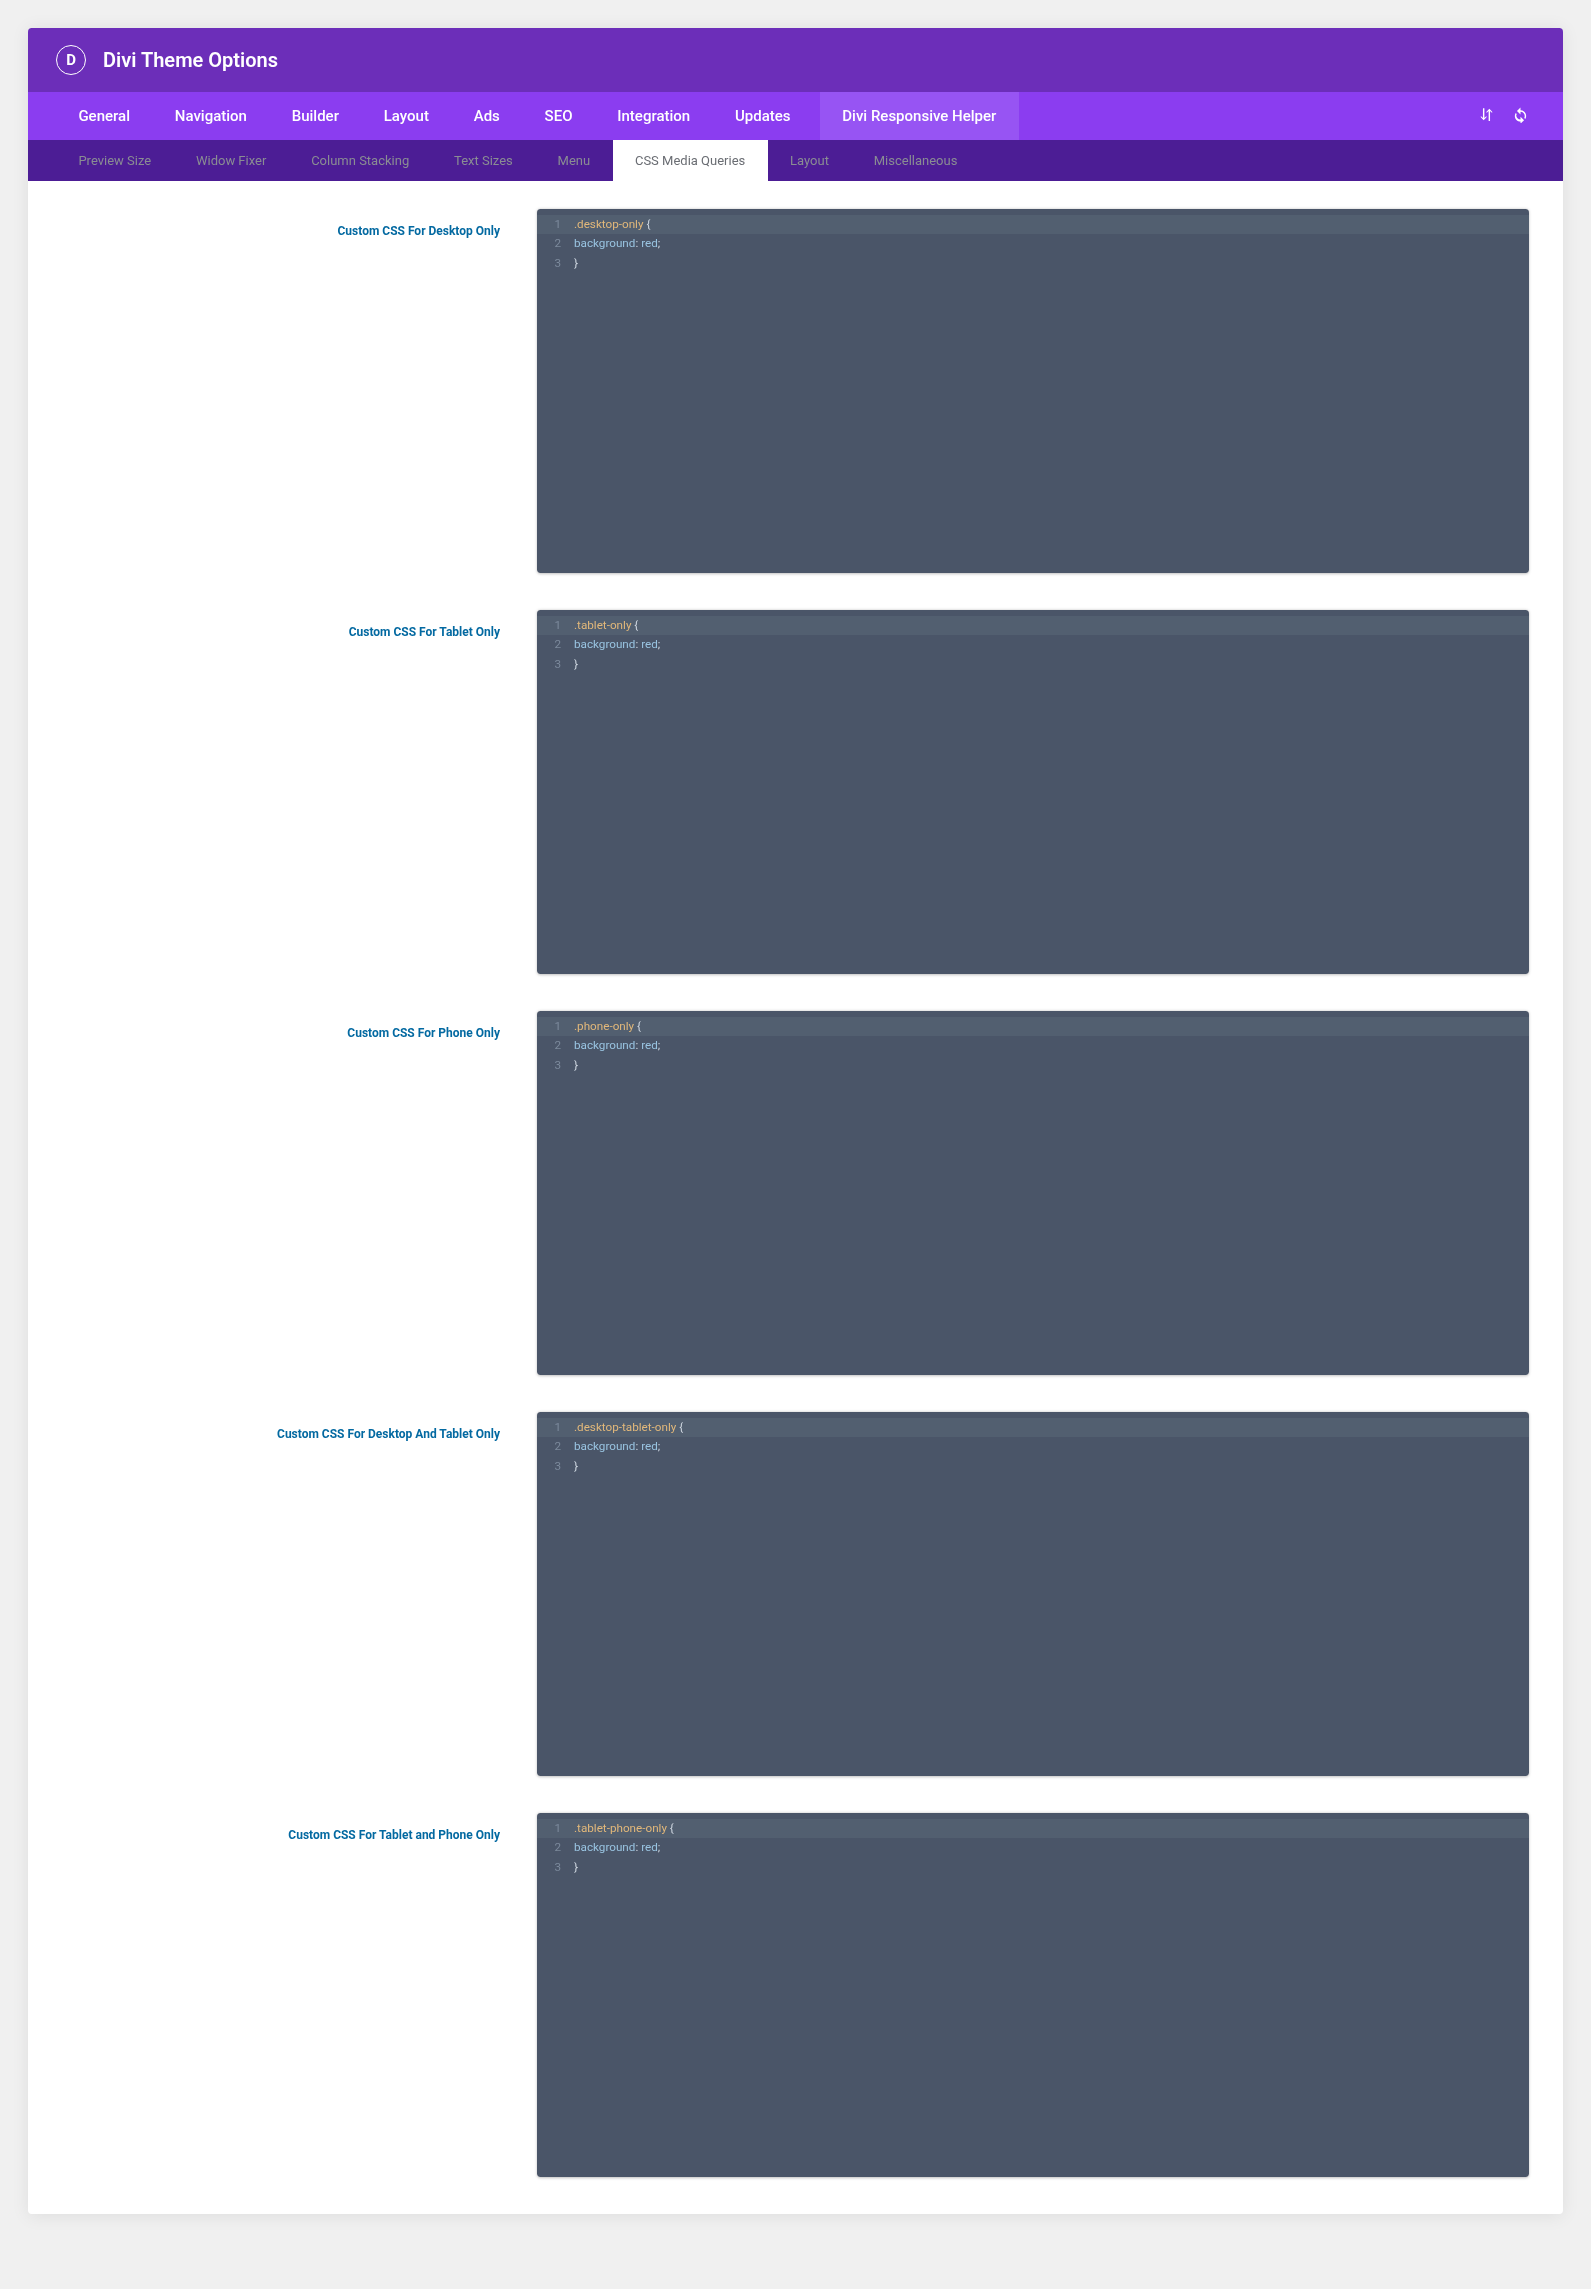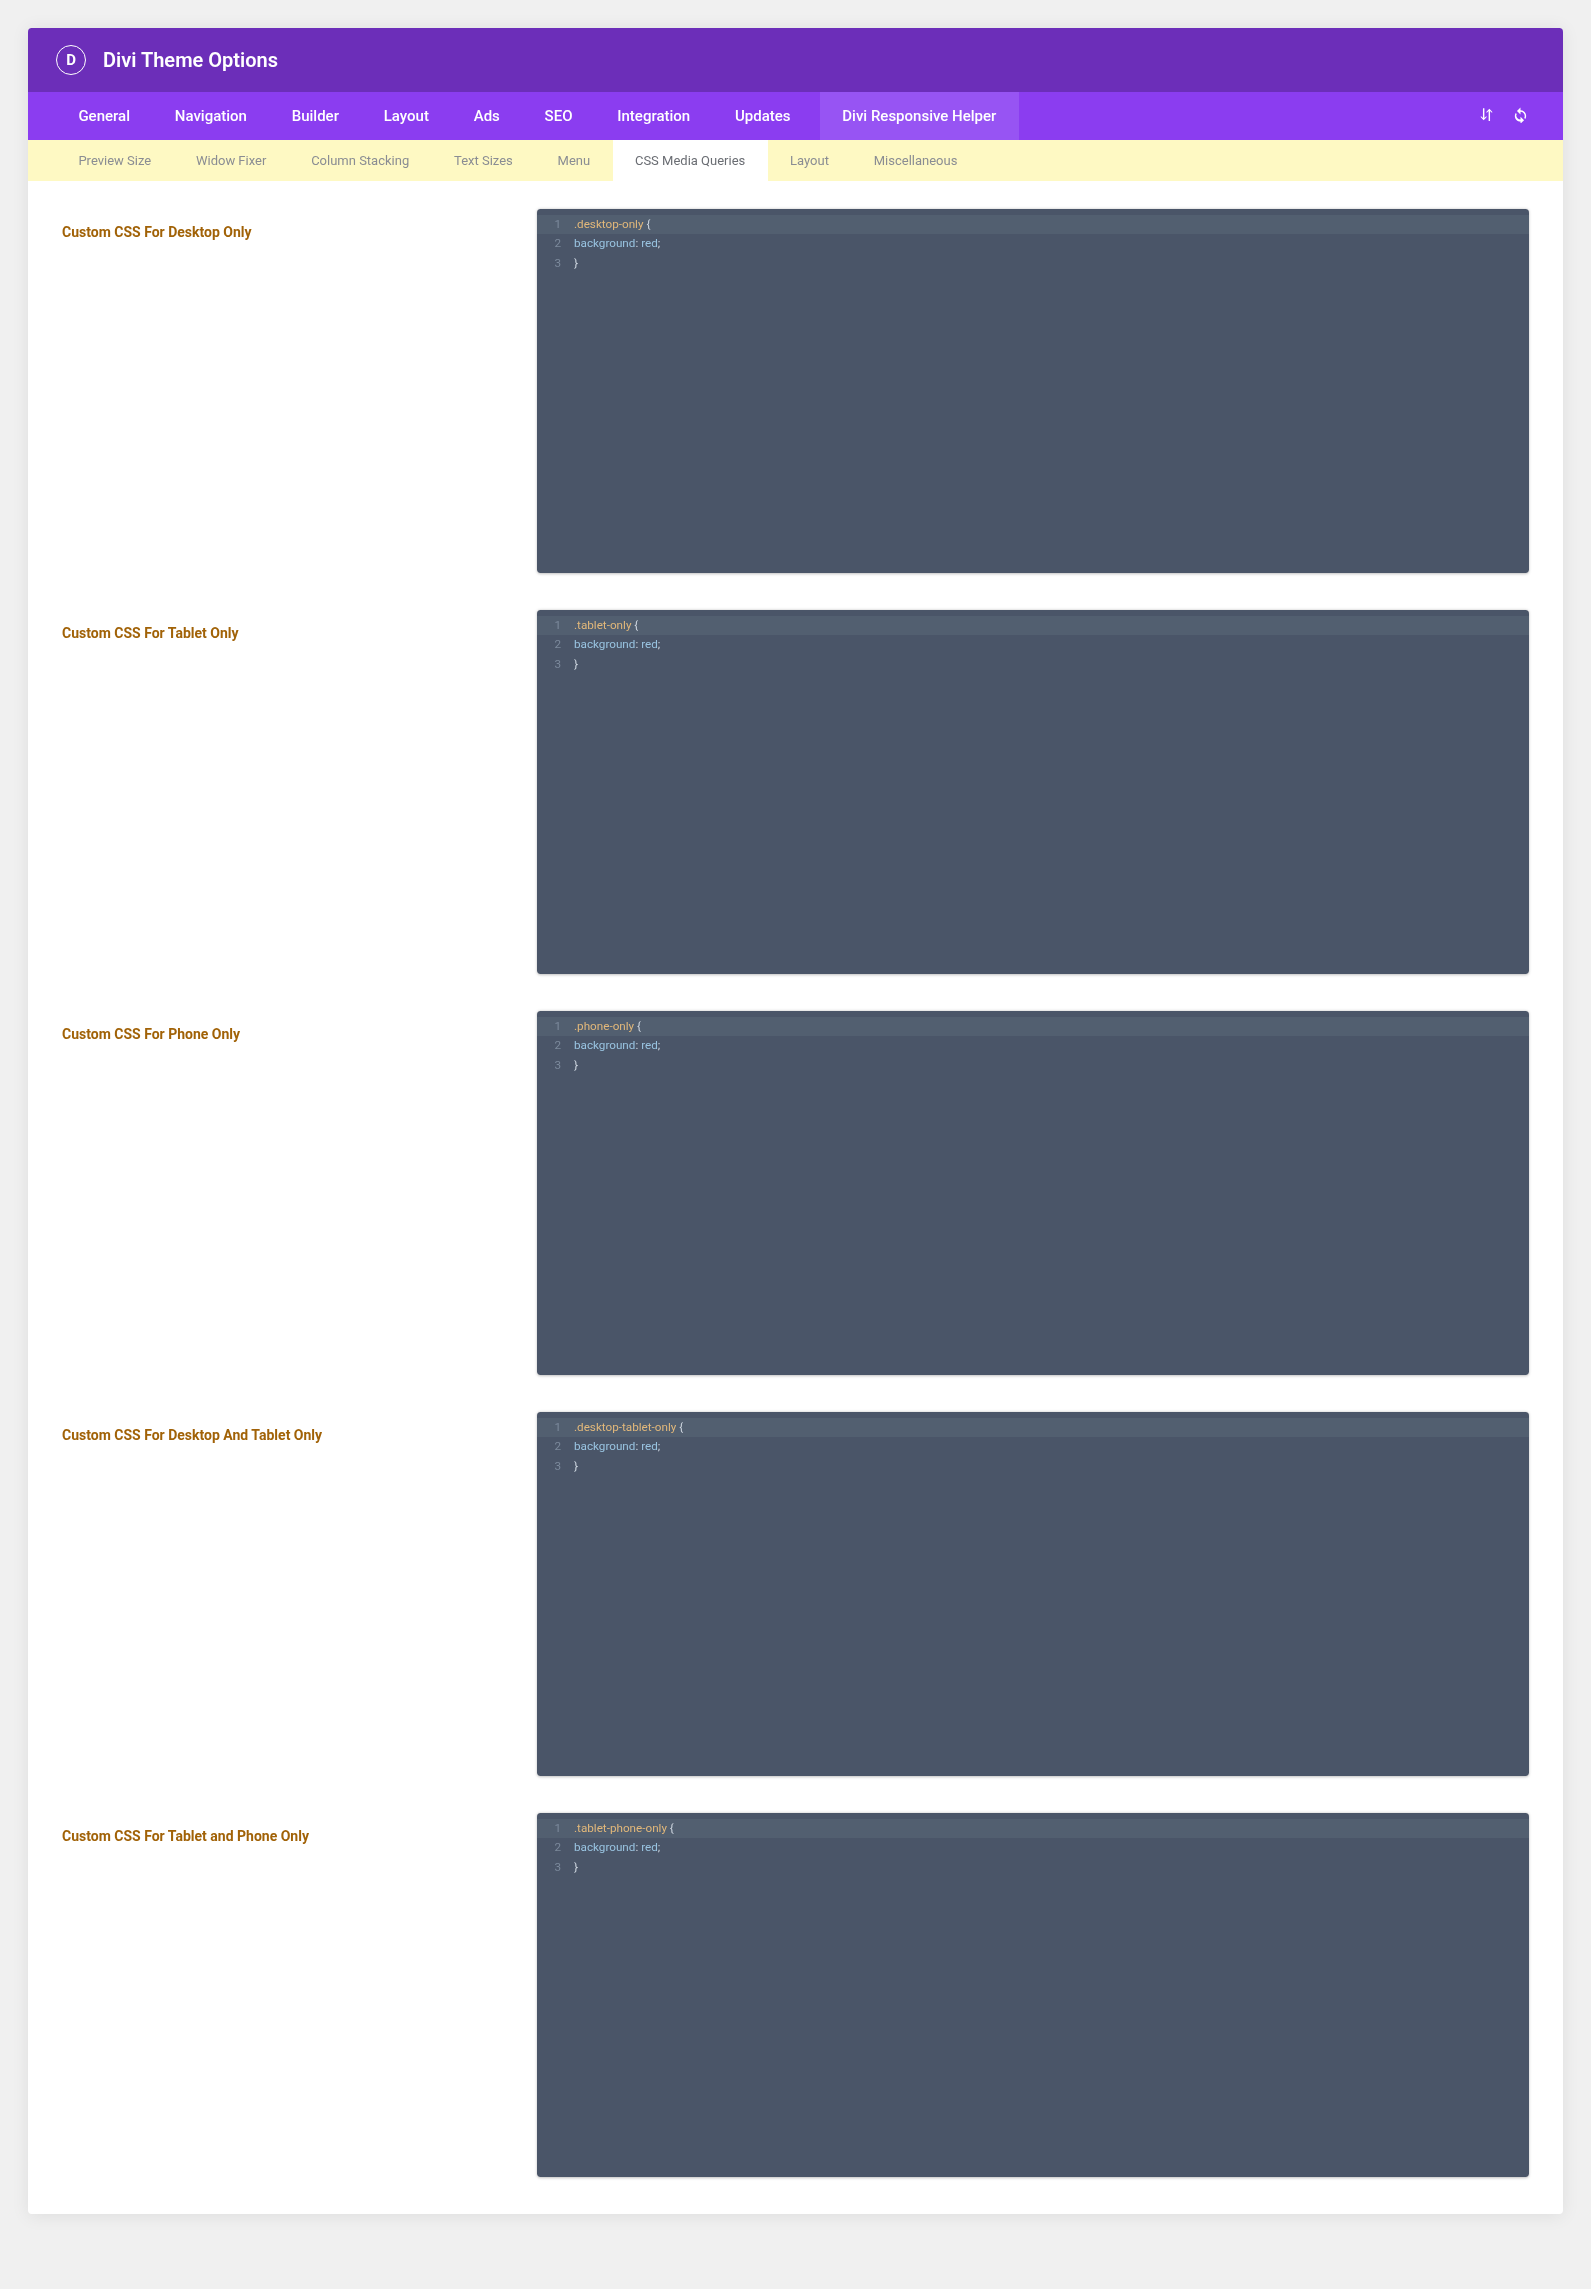--- a/index.html
+++ b/index.html
@@ -49,21 +49,21 @@
     }
     .ptab-actions {
       margin-left: auto;
       display: flex;
       gap: 17px;
       padding-right: 5.6px;
     }
     .ptab-actions svg { width: 17px; height: 17px; fill: #fff; cursor: pointer; }
     
     .secondary-tabs {
-      background: #fef9c3;
+      background: #4c1d95;
       display: flex;
       padding: 0 28px;
     }
     .stab {
       color: #8a8d93;
       font-size: 13px;
       padding: 13px 22.4px;
       cursor: pointer;
       white-space: nowrap;
     }
@@ -78,23 +78,24 @@
       gap: 37px;
       margin-bottom: 37px;
     }
     .row:last-child { margin-bottom: 0; }
     .label-col {
       width: 438px;
       flex: 0 0 438px;
       padding-top: 15px;
     }
     .label-col h3 {
-      font-size: 14px;
+      font-size: 12px;
       font-weight: 700;
-      color: #a16207;
+      color: #0369a1;
+      text-align: right;
     }
     .editor-col { flex: 1; }
     .editor {
       background: #4a5568;
       border-radius: 3.7px;
       height: 364px;
       overflow: hidden;
       box-shadow: 0 0.9px 2.8px rgba(0,0,0,0.25);
     }
     .code {

